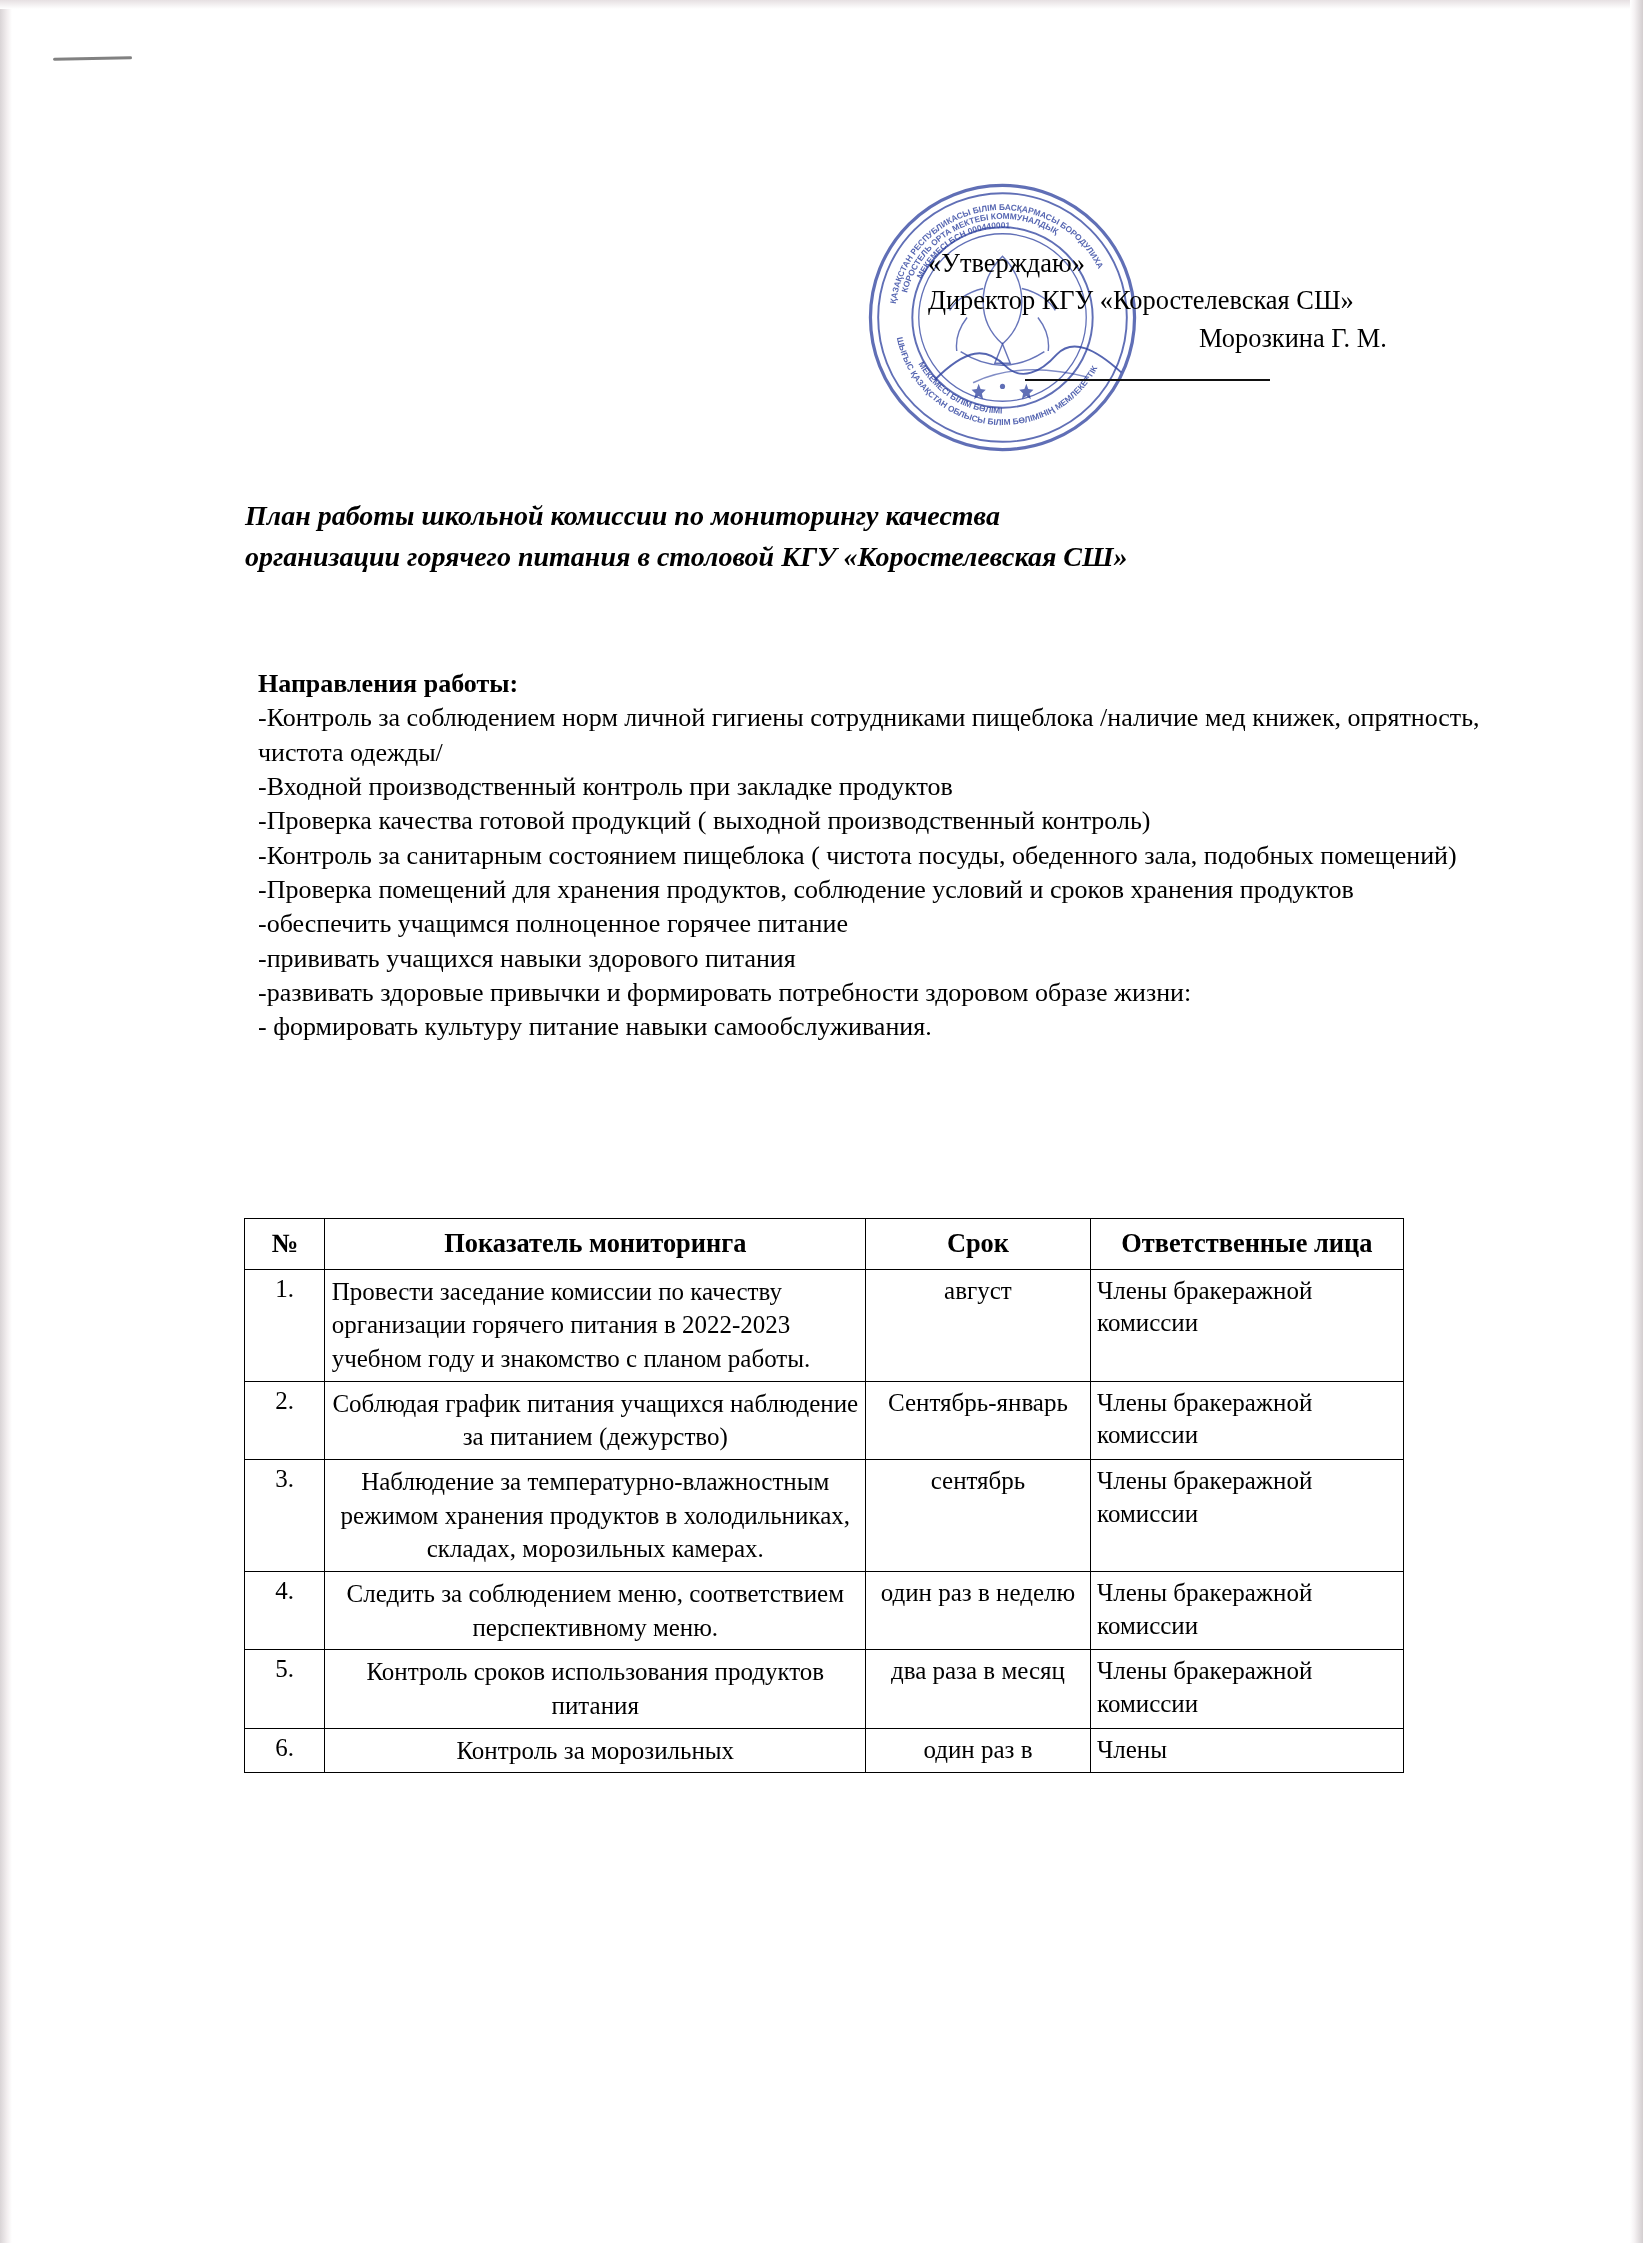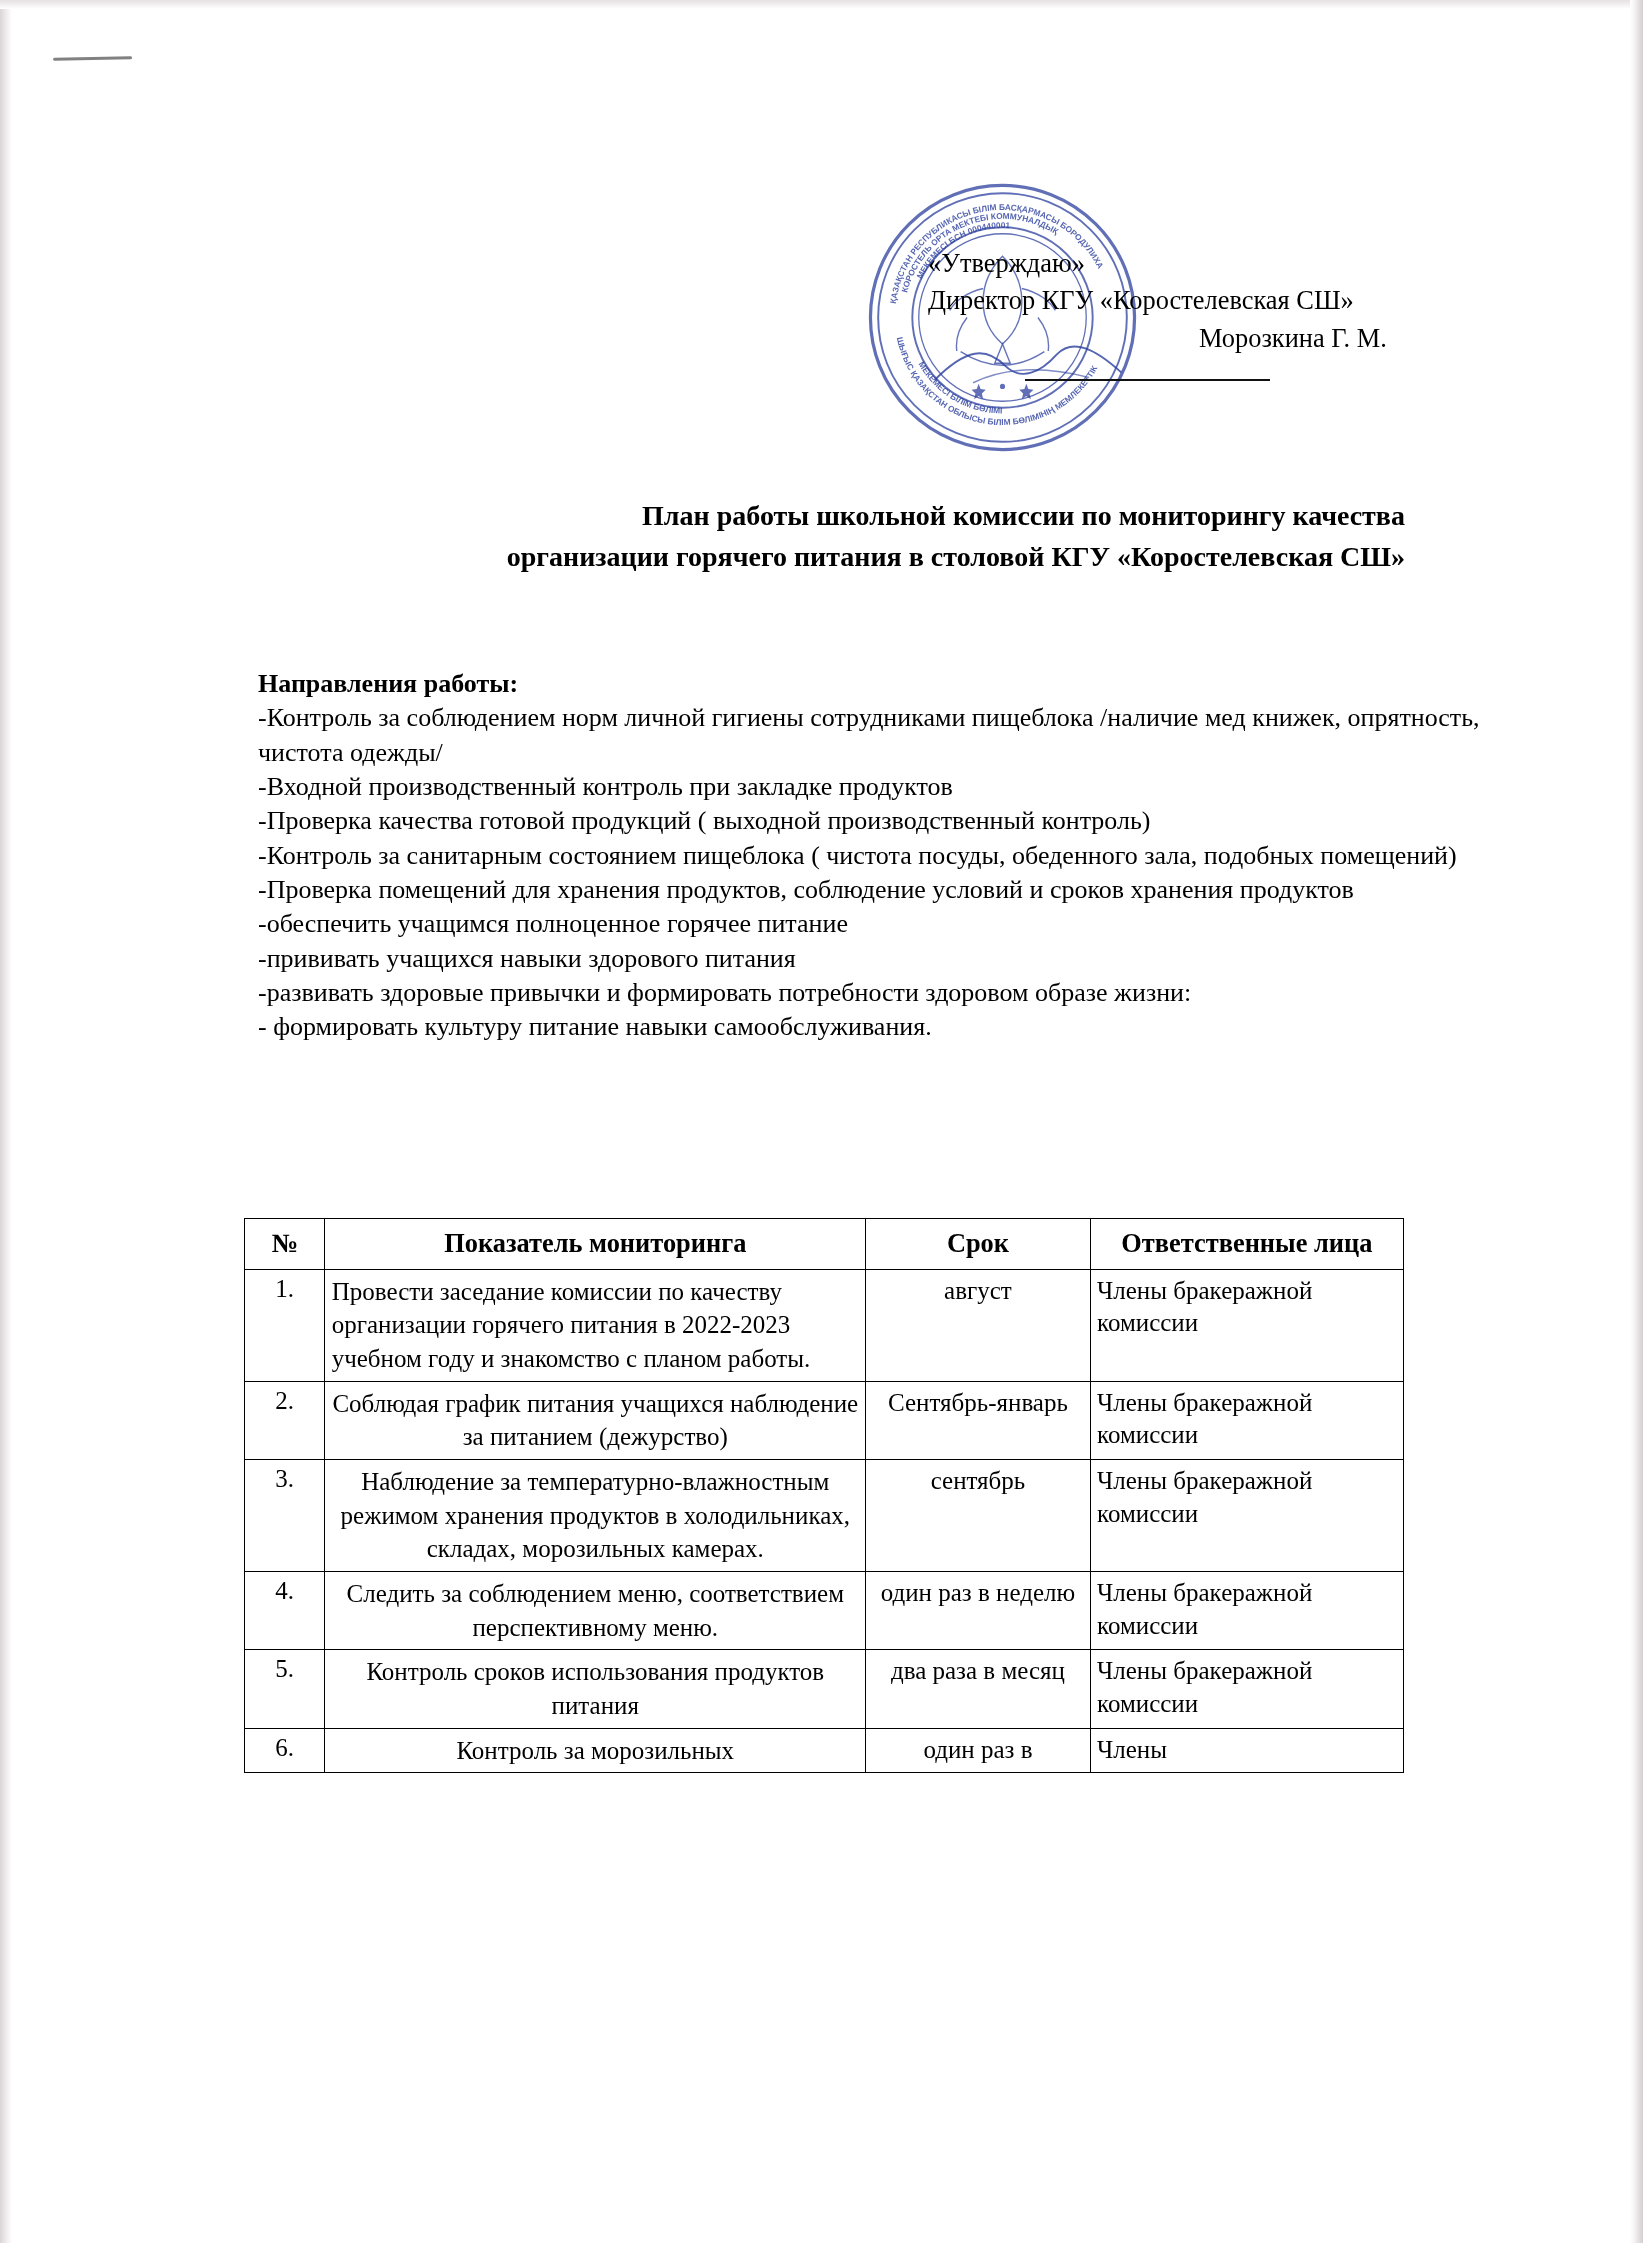--- a/index.html
+++ b/index.html
@@ -96,24 +96,25 @@
     height: 277px;
     pointer-events: none;
   }
 
   
   .doc-title {
     position: absolute;
     left: 245px;
     top: 496px;
     width: 1160px;
-    text-align: right;
+    text-align: left;
     font-weight: bold;
     font-size: 28px;
     line-height: 1.45;
+    font-style: italic;
   }
 
   
   .body-block {
     position: absolute;
     left: 258px;
     top: 667px;
     width: 1263px;
     font-size: 26px;
     line-height: 1.32;

